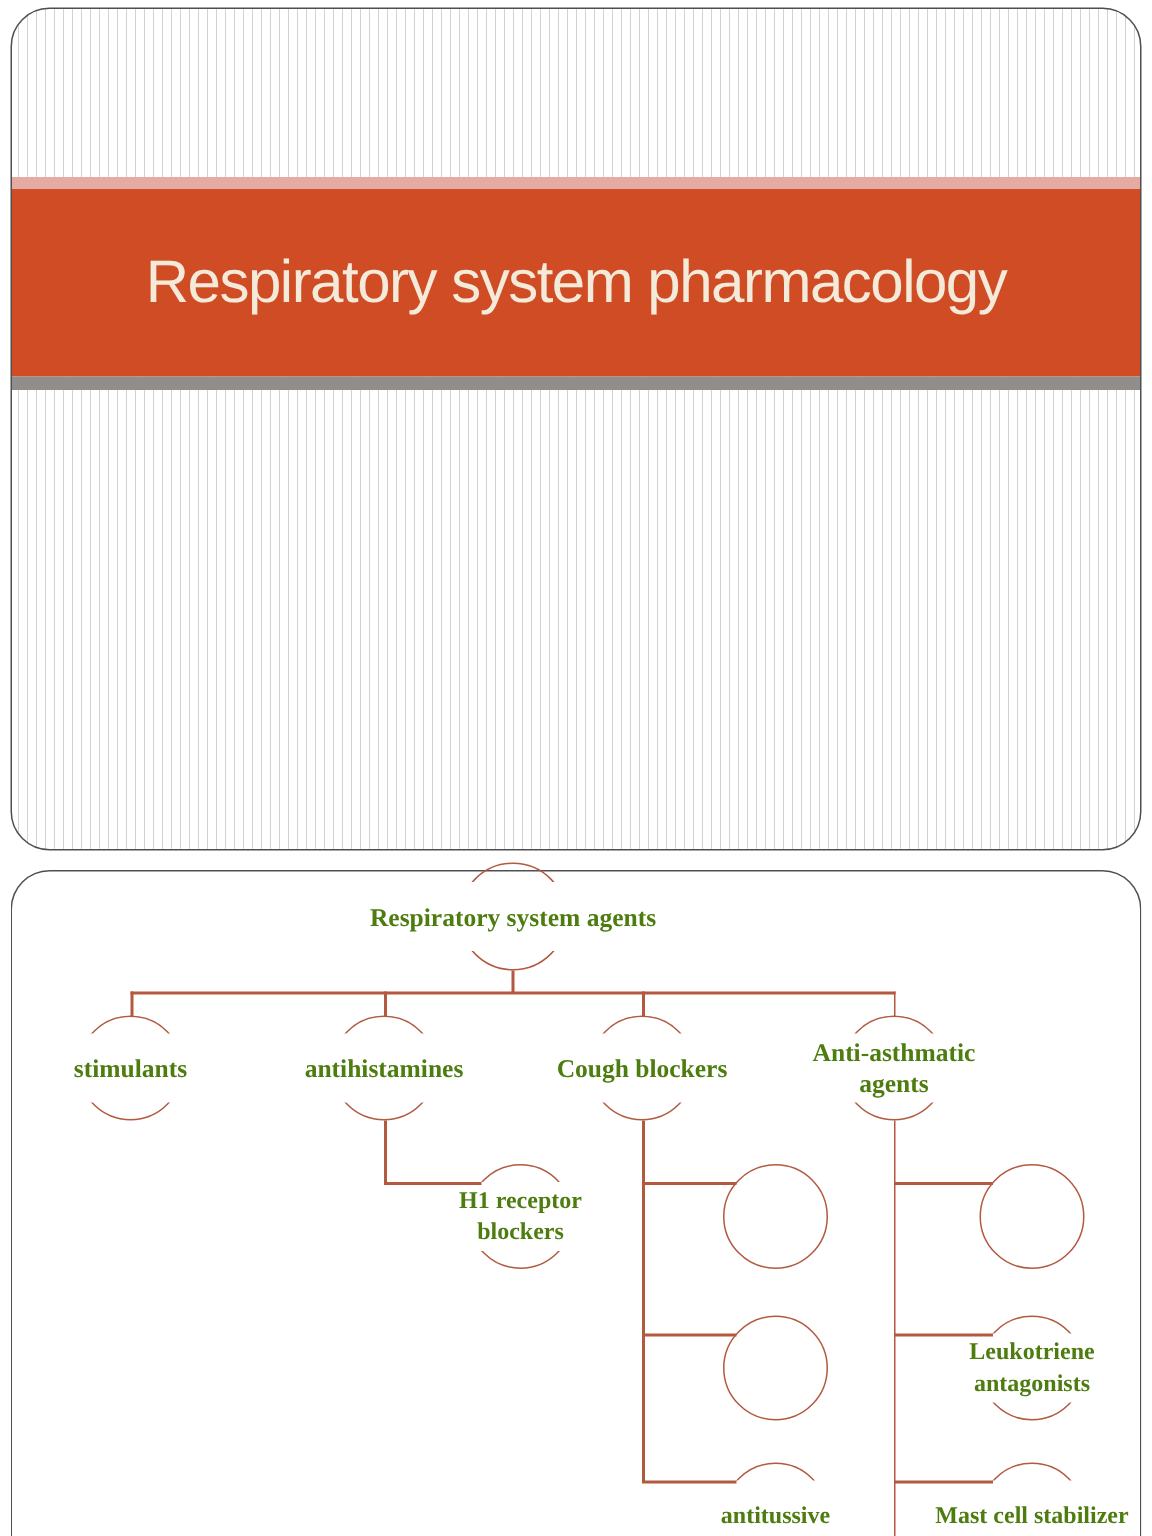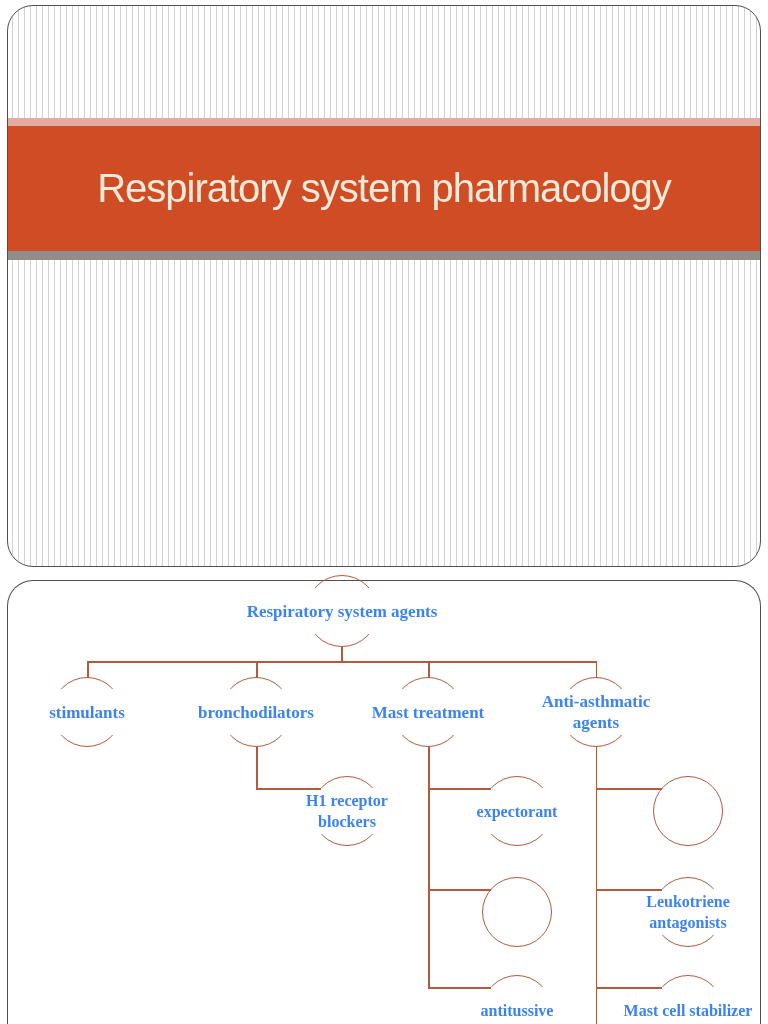--- a/index.html
+++ b/index.html
@@ -29,21 +29,21 @@
   
   #diagram{position:absolute;left:0;top:0;width:768px;height:1024px;}
   .circle{
     position:absolute;border:1.5px solid #b2593e;border-radius:50%;
     box-sizing:border-box;background:transparent;
   }
   .nodelabel{
     position:absolute;transform:translateX(-50%);
     height:46px;min-width:84px;padding:0 4px;background:#ffffff;
     display:flex;align-items:center;justify-content:center;text-align:center;
-    font-family:"Liberation Serif",serif;font-weight:bold;color:#3b82f6;
+    font-family:"Liberation Serif",serif;font-weight:bold;color:#4d7c0f;
     font-size:17px;line-height:21px;white-space:nowrap;box-sizing:border-box;
   }
   .nodelabel.small{font-size:16px;}
   .nodelabel.wrap{white-space:normal;}
   .line{position:absolute;background:#b2593e;}
 </style>
 </head>
 <body>
 
 <div class="page" id="slide1">
@@ -66,25 +66,24 @@
   <div class="circle" style="left:312px;top:776px;width:70px;height:70px;"></div>
   <div class="circle" style="left:482px;top:776px;width:70px;height:70px;"></div>
   <div class="circle" style="left:653px;top:776px;width:70px;height:70px;"></div>
   <div class="circle" style="left:482px;top:877px;width:70px;height:70px;"></div>
   <div class="circle" style="left:653px;top:877px;width:70px;height:70px;"></div>
   <div class="circle" style="left:482px;top:975px;width:70px;height:70px;"></div>
   <div class="circle" style="left:653px;top:975px;width:70px;height:70px;"></div>
 
   <div class="nodelabel" style="left:342px;top:588px;">Respiratory system agents</div>
   <div class="nodelabel" style="left:87px;top:689px;">stimulants</div>
-  <div class="nodelabel" style="left:256px;top:689px;">bronchodilators</div>
-  <div class="nodelabel" style="left:428px;top:689px;">Mast treatment</div>
+  <div class="nodelabel" style="left:256px;top:689px;">antihistamines</div>
+  <div class="nodelabel" style="left:428px;top:689px;">Cough blockers</div>
   <div class="nodelabel wrap" style="left:596px;top:689px;width:125px;">Anti-asthmatic agents</div>
   <div class="nodelabel wrap small" style="left:347px;top:788px;width:104px;">H1 receptor blockers</div>
-  <div class="nodelabel small" style="left:517px;top:788px;">expectorant</div>
   <div class="nodelabel wrap small" style="left:688px;top:889px;width:106px;">Leukotriene antagonists</div>
   <div class="nodelabel small" style="left:517px;top:987px;">antitussive</div>
   <div class="nodelabel small" style="left:688px;top:987px;max-width:138px;">Mast cell stabilizer</div>
 
   <div class="line" style="left:341px;top:647px;width:1.5px;height:15px;"></div>
   <div class="line" style="left:87px;top:661px;width:510px;height:1.5px;"></div>
   <div class="line" style="left:87px;top:661px;width:1.5px;height:17px;"></div>
   <div class="line" style="left:256px;top:661px;width:1.5px;height:17px;"></div>
   <div class="line" style="left:428px;top:661px;width:1.5px;height:17px;"></div>
   <div class="line" style="left:595.5px;top:661px;width:1.5px;height:17px;"></div>

